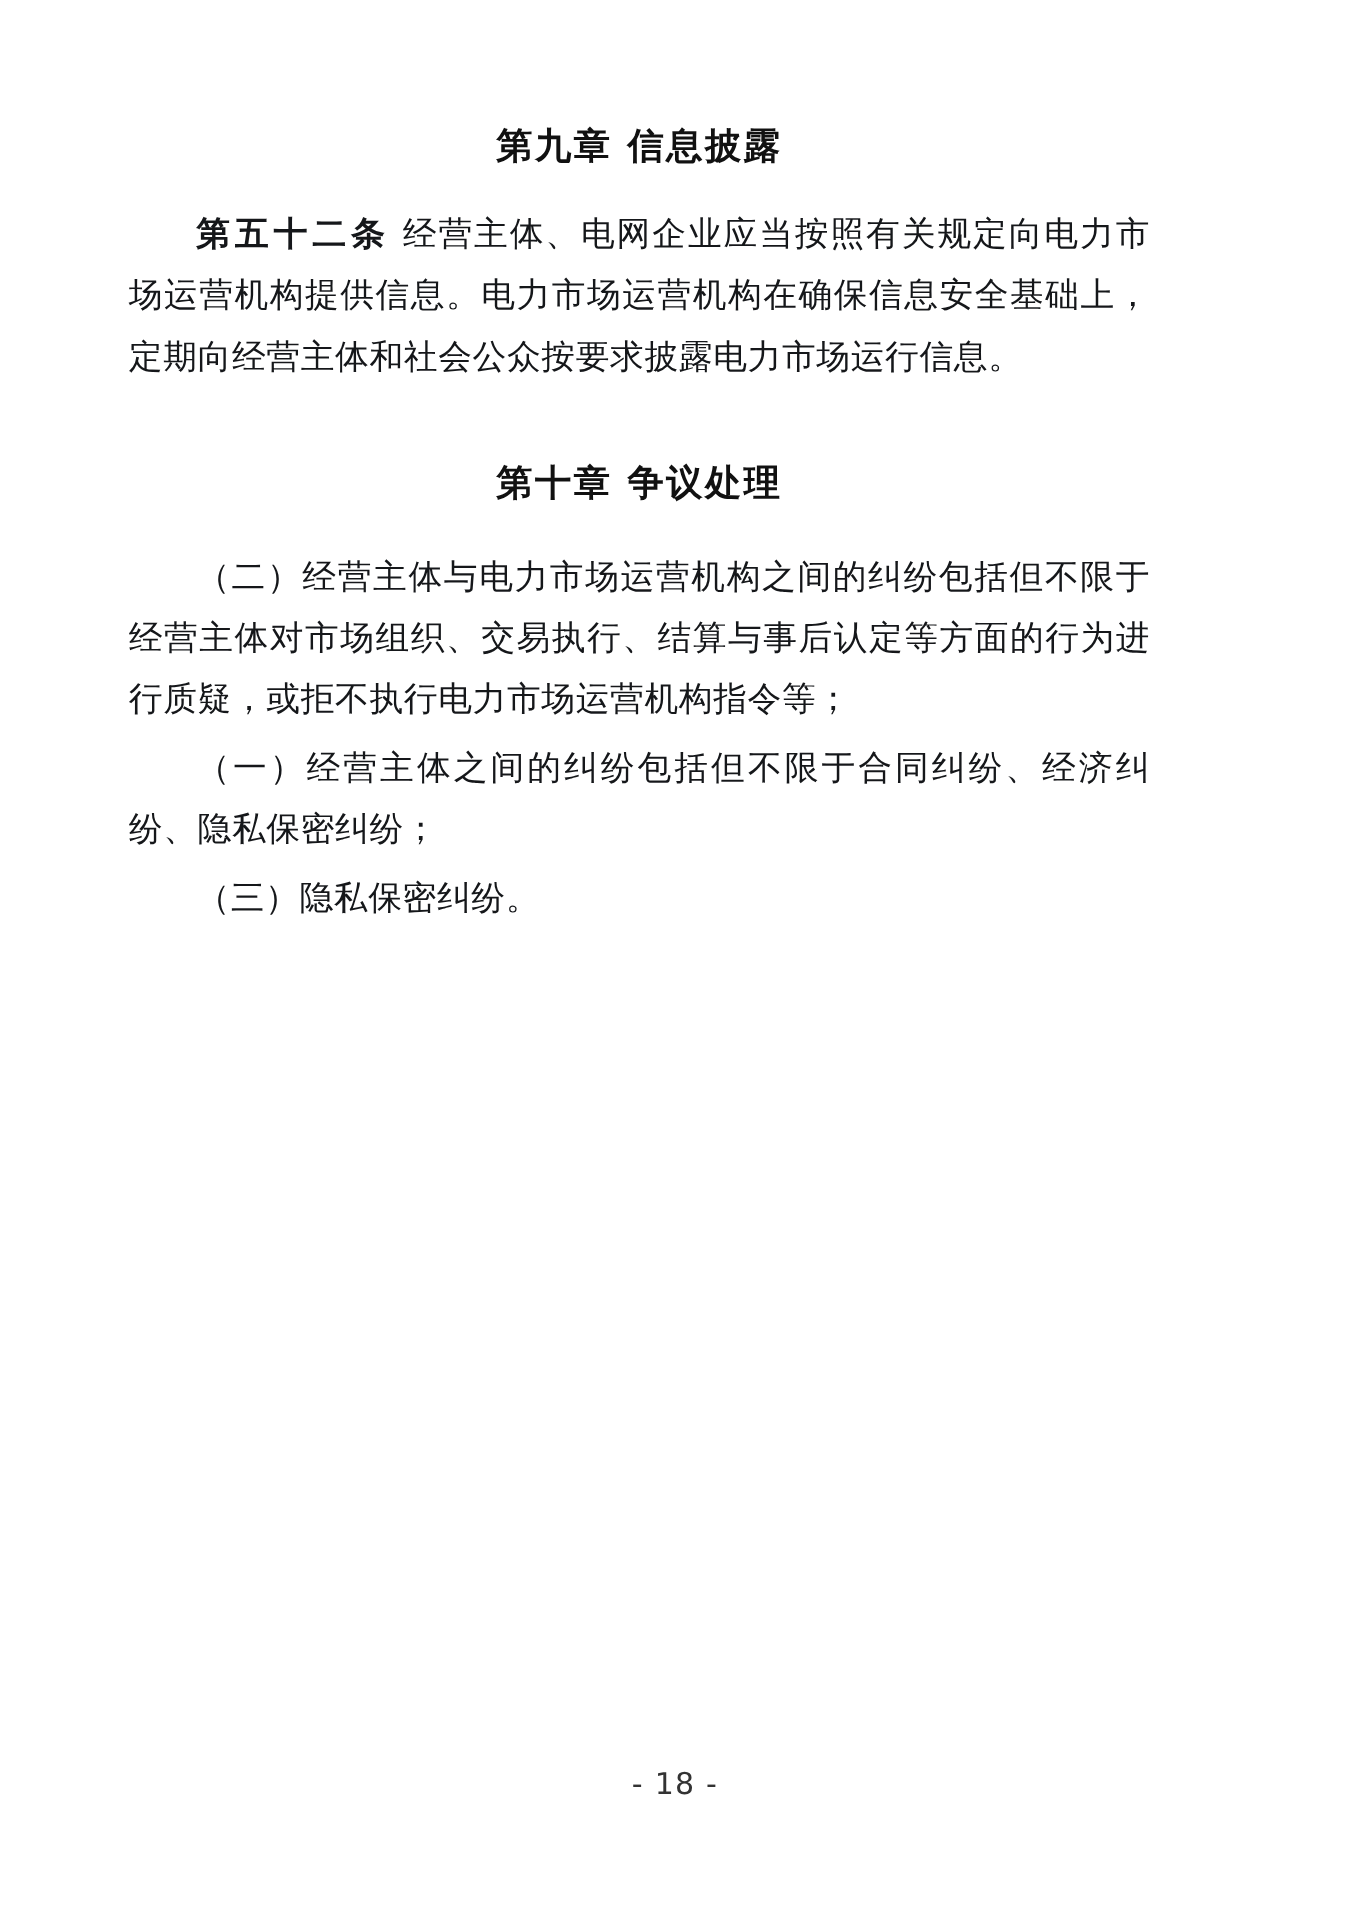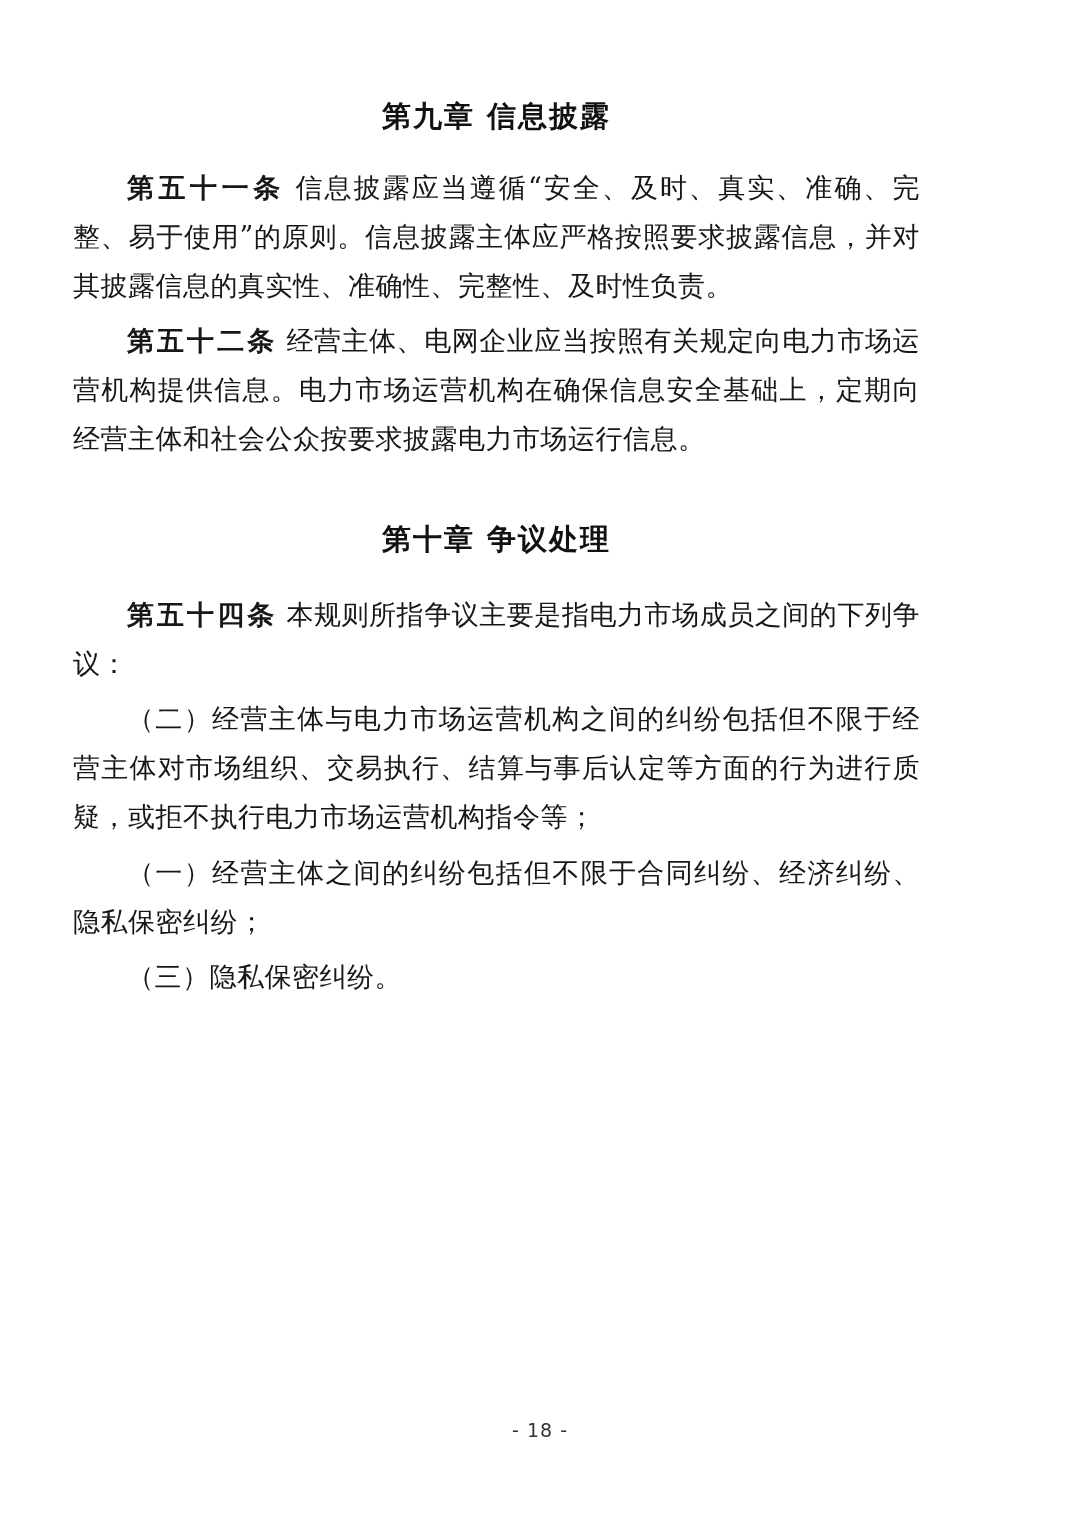--- a/index.html
+++ b/index.html
@@ -12,21 +12,21 @@
     height: 1527px;
     font-family: "DejaVu Serif", serif;
     color: #1a1a1a;
     position: relative;
     overflow: hidden;
   }
   .page {
     width: 1080px;
     height: 1527px;
     box-sizing: border-box;
-    padding: 96px 160px 40px 73px;
+    padding: 96px 160px 40px 103px;
     position: relative;
   }
   .chapter-heading {
     text-align: center;
     font-family: "DejaVu Sans", sans-serif;
     font-weight: bold;
     font-size: 29px;
     letter-spacing: 2px;
     color: #111111;
     margin: 0 0 26px 0;
@@ -55,40 +55,38 @@
   .para.sub {
     text-indent: 2em;
   }
   .page-number {
     position: absolute;
     left: 0;
     right: 0;
     bottom: 86px;
     text-align: center;
     font-family: "DejaVu Sans", sans-serif;
-    font-size: 19px;
+    font-size: 24px;
     color: #333333;
     letter-spacing: 1px;
   }
 </style>
 </head>
 <body>
 
 <div class="page">
 
   <h2 class="chapter-heading">第九章 信息披露</h2>
 
-  <p class="para"><span class="art-label">第五十一条</span> <span>信息披露应当遵循“安全、及时、真实、准确、完整、易于使用”的原则。信息披露主体应严格按照要求披露信息，并对其披露信息的真实性、准确性、完整性、及时性负责。</span></p>
 
   <p class="para"><span class="art-label">第五十二条</span> <span>经营主体、电网企业应当按照有关规定向电力市场运营机构提供信息。电力市场运营机构在确保信息安全基础上，定期向经营主体和社会公众按要求披露电力市场运行信息。</span></p>
 
 
   <h2 class="chapter-heading second">第十章 争议处理</h2>
 
-  <p class="para"><span class="art-label">第五十四条</span> <span>本规则所指争议主要是指电力市场成员之间的下列争议：</span></p>
 
   <p class="para sub">（二）经营主体与电力市场运营机构之间的纠纷包括但不限于经营主体对市场组织、交易执行、结算与事后认定等方面的行为进行质疑，或拒不执行电力市场运营机构指令等；</p>
   <p class="para sub">（一）经营主体之间的纠纷包括但不限于合同纠纷、经济纠纷、隐私保密纠纷；</p>
   <p class="para sub">（三）隐私保密纠纷。</p>
 
   <div class="page-number">- 18 -</div>
 
 </div>
 
 </body></html>

